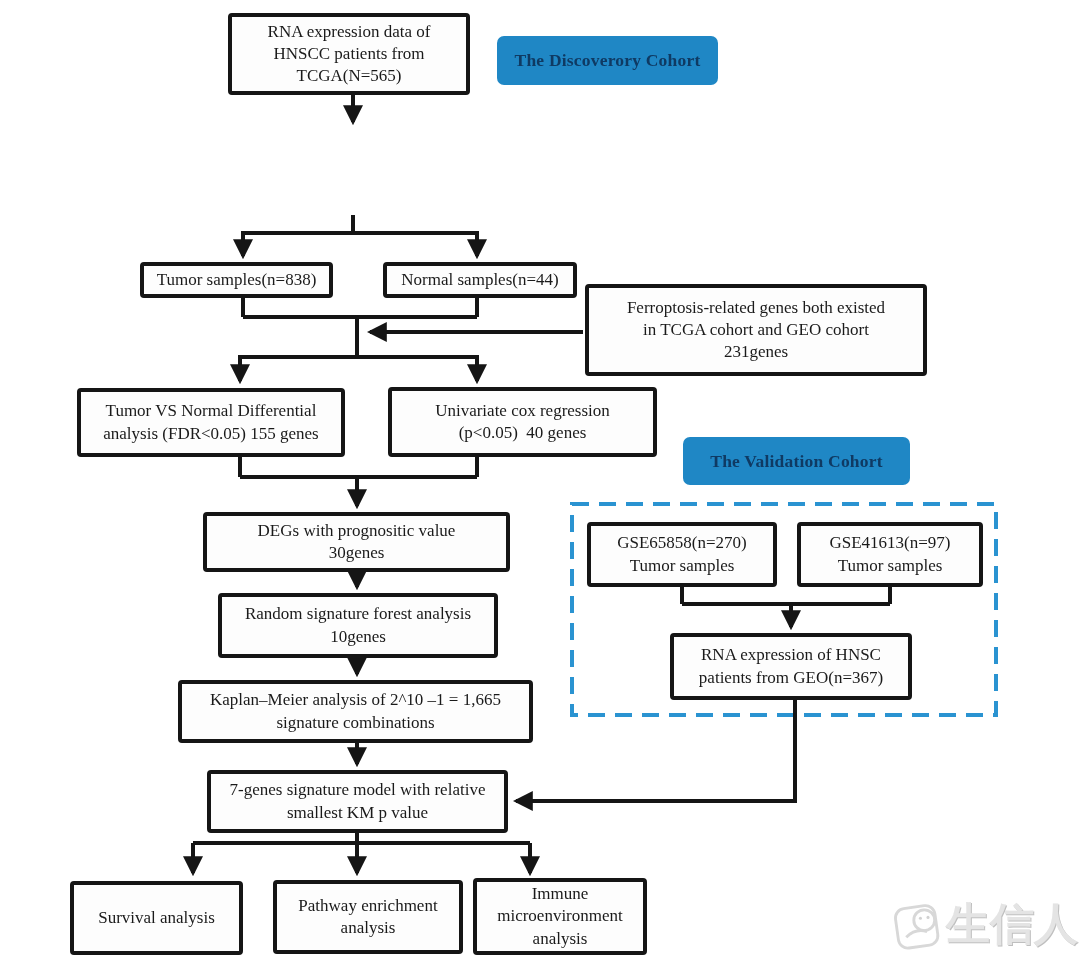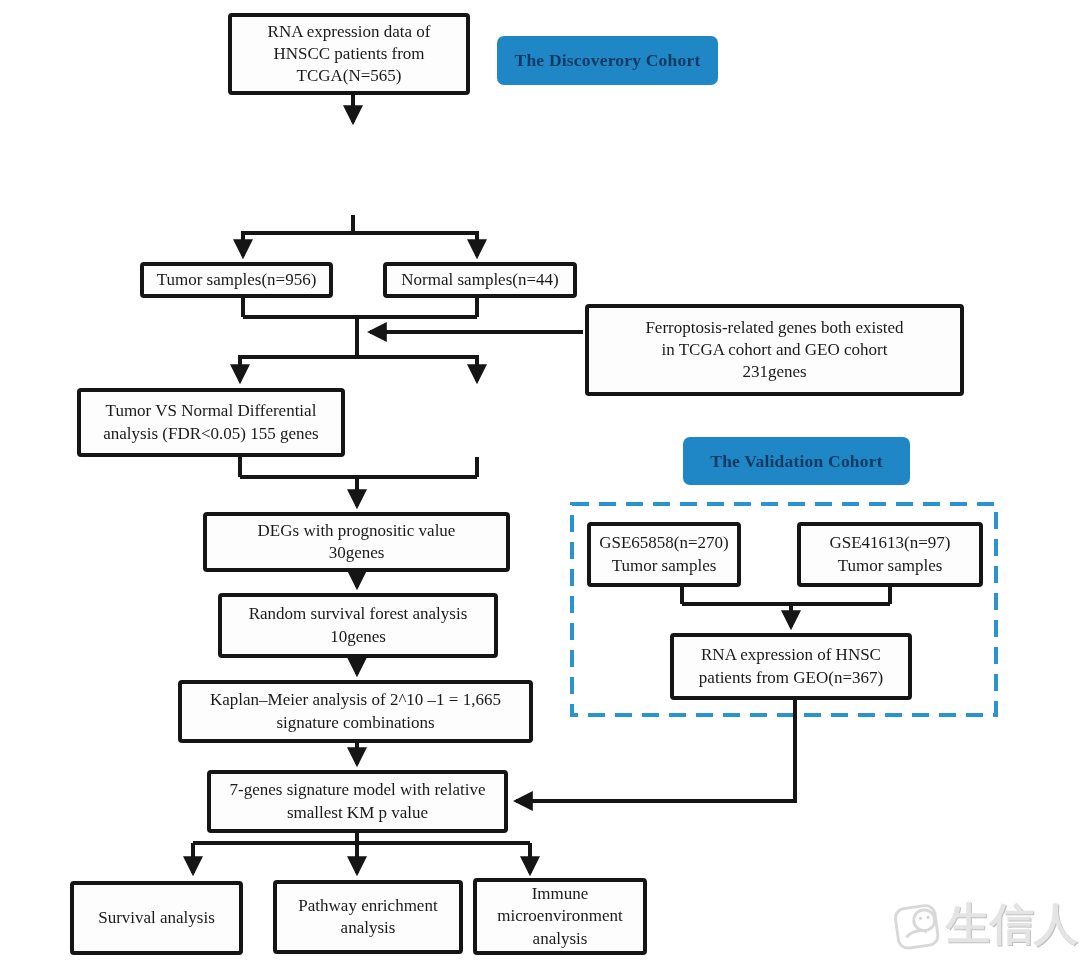--- a/index.html
+++ b/index.html
@@ -82,44 +82,46 @@
     </g>
   </svg>
 
   <div class="node" style="left:228px;top:13px;width:242px;height:82px">RNA expression data of
 HNSCC patients from
 TCGA(N=565)</div>
 
   <div class="cohort" style="left:497px;top:36px;width:221px;height:49px">The Discoverory Cohort</div>
 
 
-  <div class="node" style="left:140px;top:262px;width:193px;height:36px">Tumor samples(n=956)</div>
+  <div class="node" style="left:140px;top:262px;width:193px;height:36px">Tumor samples(n=838)</div>
 
   <div class="node" style="left:383px;top:262px;width:194px;height:36px">Normal samples(n=44)</div>
 
-  <div class="node" style="left:585px;top:304px;width:379px;height:92px">Ferroptosis-related genes both existed
+  <div class="node" style="left:585px;top:284px;width:342px;height:92px">Ferroptosis-related genes both existed
 in TCGA cohort and GEO cohort
 231genes</div>
 
   <div class="node" style="left:77px;top:388px;width:268px;height:69px">Tumor VS Normal Differential
 analysis (FDR&lt;0.05) 155 genes</div>
 
+  <div class="node" style="left:388px;top:387px;width:269px;height:70px">Univariate cox regression
+(p&lt;0.05)  40 genes</div>
 
   <div class="cohort" style="left:683px;top:437px;width:227px;height:48px">The Validation Cohort</div>
 
   <div class="node" style="left:203px;top:512px;width:307px;height:60px">DEGs with prognositic value
 30genes</div>
 
-  <div class="node" style="left:587px;top:522px;width:154px;height:65px">GSE65858(n=270)
+  <div class="node" style="left:587px;top:522px;width:190px;height:65px">GSE65858(n=270)
 Tumor samples</div>
 
   <div class="node" style="left:797px;top:522px;width:186px;height:65px">GSE41613(n=97)
 Tumor samples</div>
 
-  <div class="node" style="left:218px;top:593px;width:280px;height:65px">Random survival forest analysis
+  <div class="node" style="left:218px;top:593px;width:280px;height:65px">Random signature forest analysis
 10genes</div>
 
   <div class="node" style="left:670px;top:633px;width:242px;height:67px">RNA expression of HNSC
 patients from GEO(n=367)</div>
 
   <div class="node" style="left:178px;top:680px;width:355px;height:63px">Kaplan–Meier analysis of 2^10 –1 = 1,665
 signature combinations</div>
 
   <div class="node" style="left:207px;top:770px;width:301px;height:63px">7-genes signature model with relative
 smallest KM p value</div>

